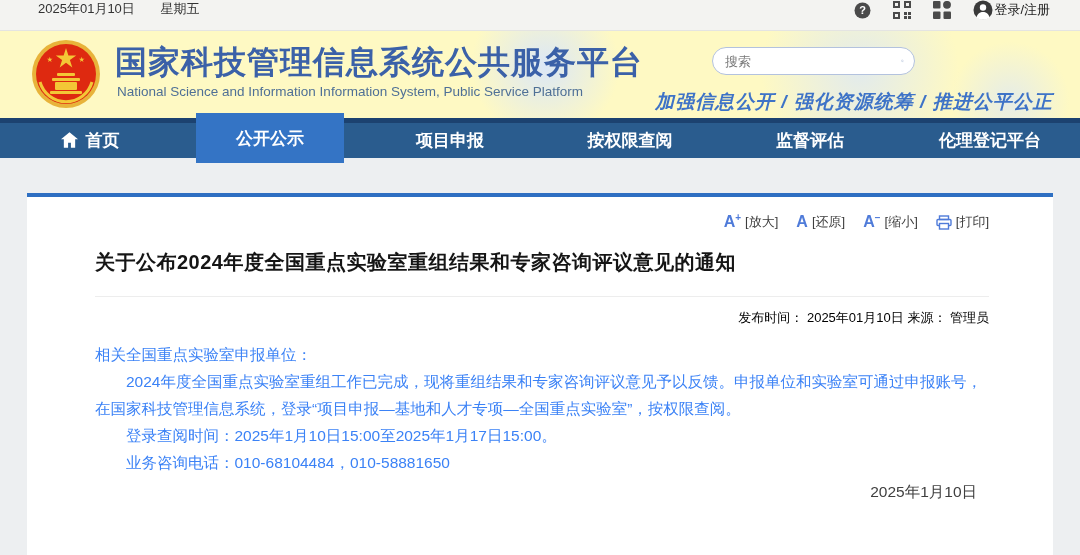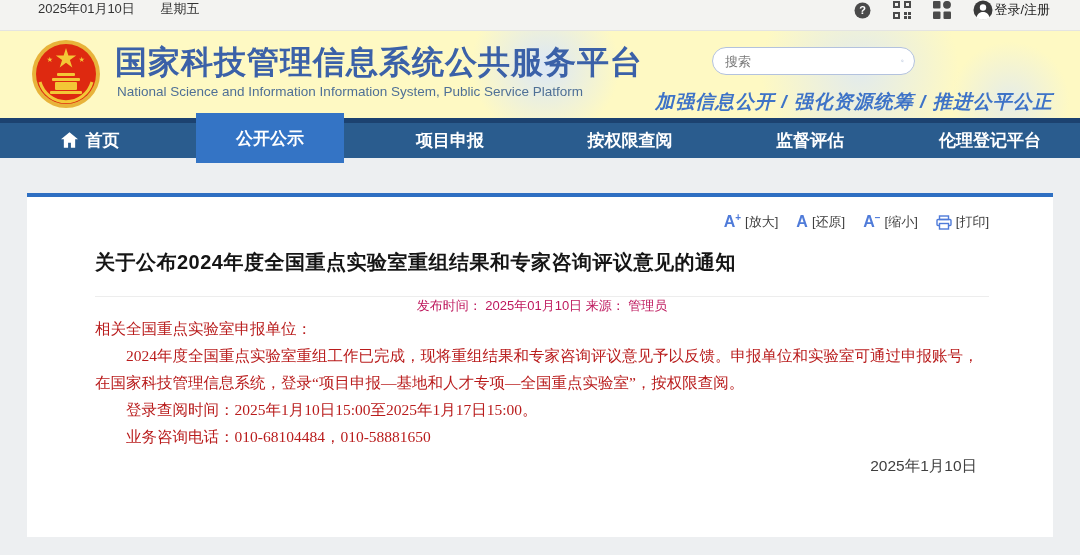--- a/index.html
+++ b/index.html
@@ -51,23 +51,23 @@
   .content { padding-top:35px; }
   .card { width:1026px; margin-left:27px; background:#fff;
     border-top:4px solid #2e6fc2; padding:16px 64px 60px 68px; min-height:330px; }
   .tools { display:flex; justify-content:flex-end; align-items:center; gap:18px;
     font-size:13px; color:#3d3d3d; }
   .tool { display:flex; align-items:center; gap:4px; cursor:pointer; }
   .tool-a { color:#4f7bd9; font-size:16px; font-weight:bold; line-height:1; }
   .tool-a sup { font-size:10px; }
   .article-title { text-align:left; font-size:20px; font-weight:bold; color:#151515;
     margin:18px 0 20px; letter-spacing:0.5px; }
-  .meta { border-top:1px solid #ededed; text-align:center;
-    font-size:13px; color:#be185d; }
-  .body-text { font-size:15.5px; color:#b91c1c; line-height:27px;font-family:Liberation Serif, serif; }
+  .meta { border-top:1px solid #ededed; padding-top:12px; text-align:right;
+    font-size:13px; color:#000000; }
+  .body-text { margin-top:14px; font-size:15.5px; color:#3b82f6; line-height:27px; }
   .body-text p { text-indent:2em; }
   .body-text p.no-indent { text-indent:0; }
   .sign-date { text-align:right; margin-top:6px; padding-right:12px;
     font-size:15.5px; color:#3f3f3f; }
 </style>
 </head>
 <body>
 
 <div class="topbar">
   <div class="topbar-left">

